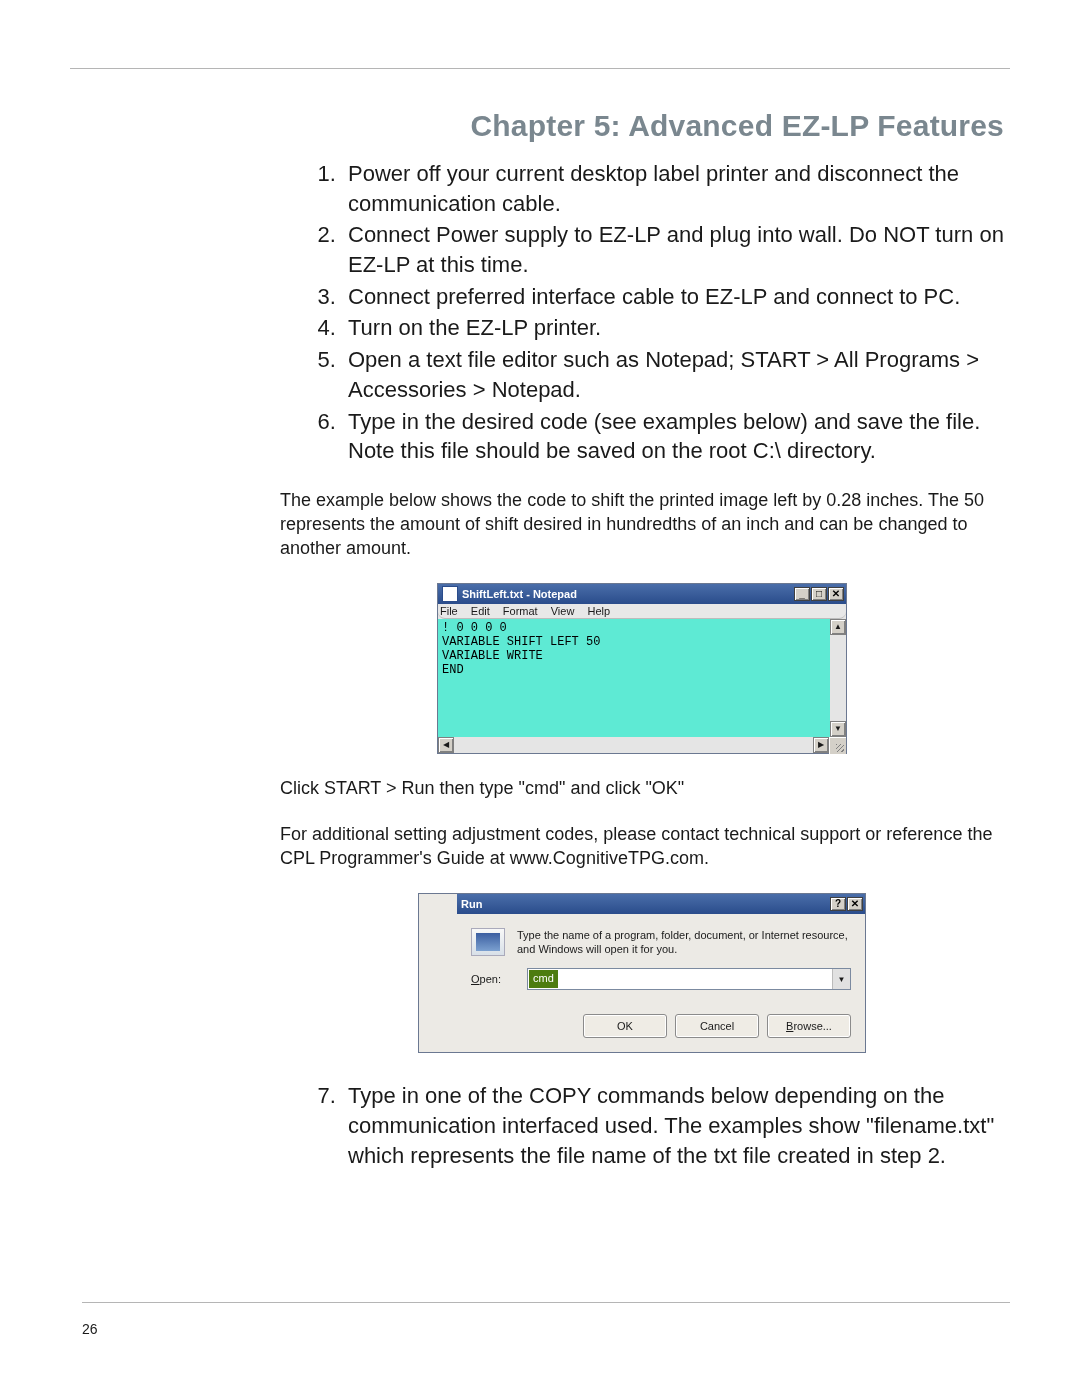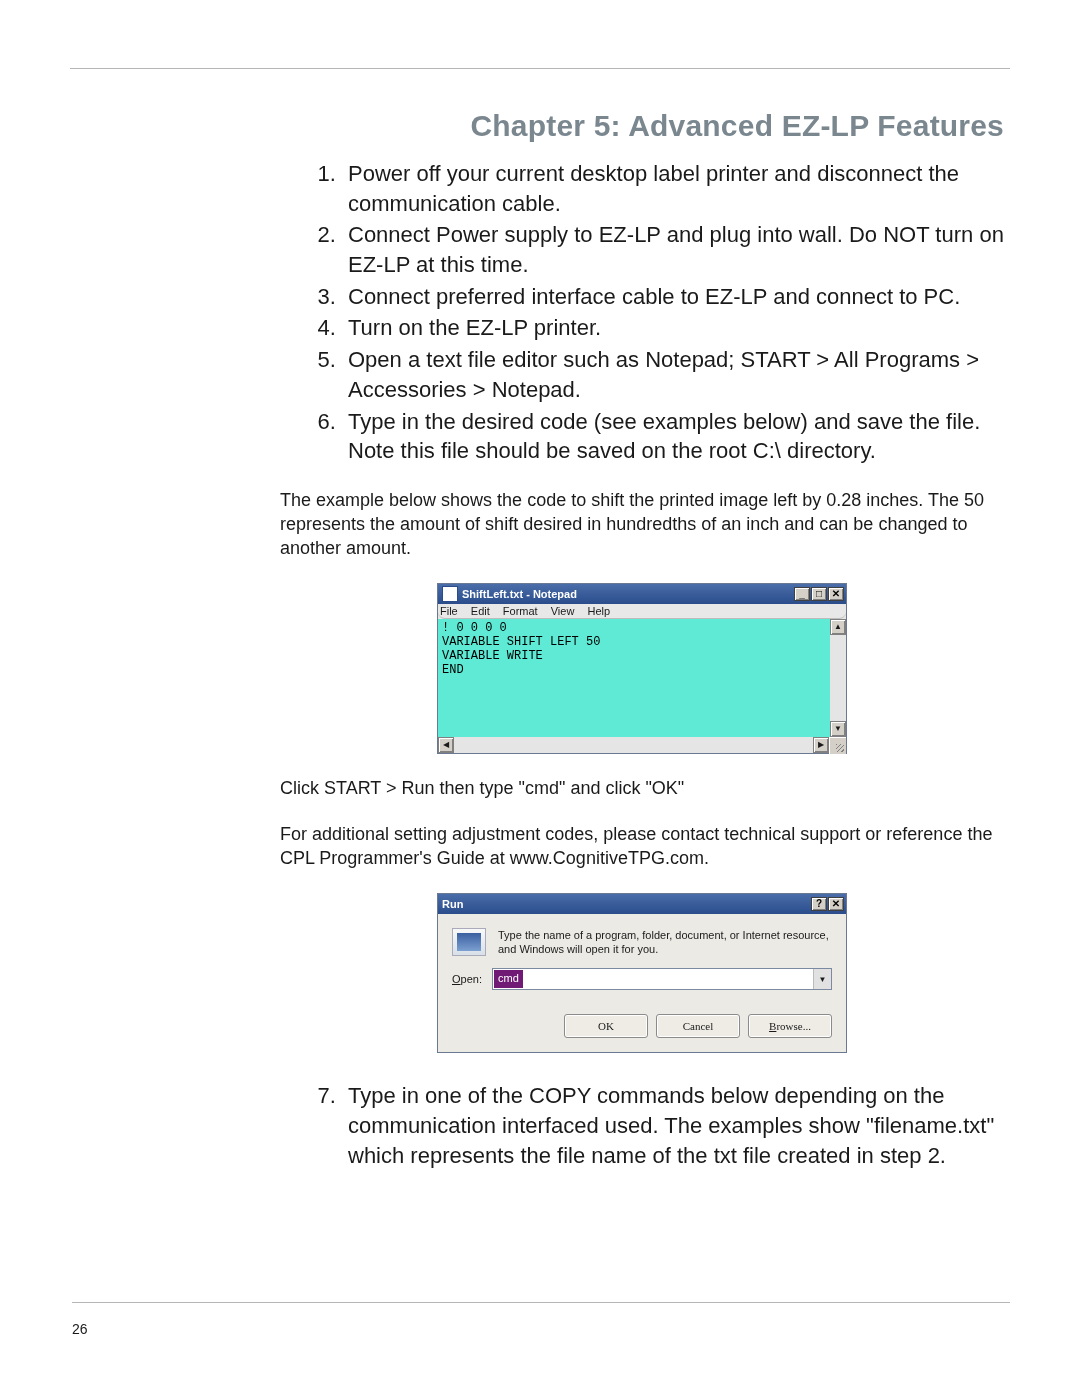--- a/index.html
+++ b/index.html
@@ -170,20 +170,21 @@
     background: repeating-linear-gradient(135deg, #808080 0 1px, transparent 1px 3px);
   }
   
   .run-frame {
     margin: 0 auto 28px auto;
     width: 408px;
     border: 1px solid #6b7891;
     background: #eceae5;
     font-family: Tahoma, sans-serif;
     font-size: 11px;
+    padding-left: 38px;
   }
   .run-body {
     display: flex;
     padding: 14px 14px 4px 14px;
     gap: 12px;
   }
   .run-icon {
     width: 32px;
     height: 26px;
     flex-shrink: 0;
@@ -198,73 +199,72 @@
     background: linear-gradient(#3b5ea0,#7ba0d0);
   }
   .run-text {
     flex: 1;
     line-height: 1.3;
   }
   .run-open-row {
     display: flex;
     align-items: center;
     padding: 8px 14px 0 14px;
-    gap: 10px;
+    gap: 26px;
   }
   .run-open-label::first-letter { text-decoration: underline; }
   .run-combo {
     flex: 1;
     display: flex;
     border: 1px solid #7b8aa0;
     background: #fff;
     height: 20px;
   }
   .run-combo-value {
     padding: 2px 4px;
-    background: #701a75;
+    background: #4d7c0f;
     color: #fff;
     font-size: 11px;
     height: 14px;
     margin: 1px;
   }
   .run-combo-spacer { flex: 1; }
   .run-combo-btn {
     width: 17px;
     background: #e1e1e1;
     border-left: 1px solid #bbb;
     display: flex;
     align-items: center;
     justify-content: center;
     font-size: 8px;
   }
   .run-buttons {
     display: flex;
     justify-content: flex-end;
     gap: 8px;
     padding: 24px 14px 14px 14px;
-    font-family: Liberation Serif, serif;
   }
   .win-button {
     width: 82px;
     height: 22px;
     background: #efece5;
     border: 1px solid #8b8b8b;
     border-radius: 3px;
     font-size: 11px;
     display: flex;
     align-items: center;
     justify-content: center;
     box-shadow: inset 0 0 0 1px #fff;
   }
   .win-button .ul-first::first-letter { text-decoration: underline; }
 
   .footer {
     position: absolute;
     bottom: 60px;
-    left: 72px;
+    left: 82px;
     right: 70px;
   }
   .footer .bottom-rule {
     border-top: 1px solid #b5b5b5;
     margin-bottom: 18px;
   }
   .page-number {
     font-size: 14px;
     color: #1a1a1a;
   }

